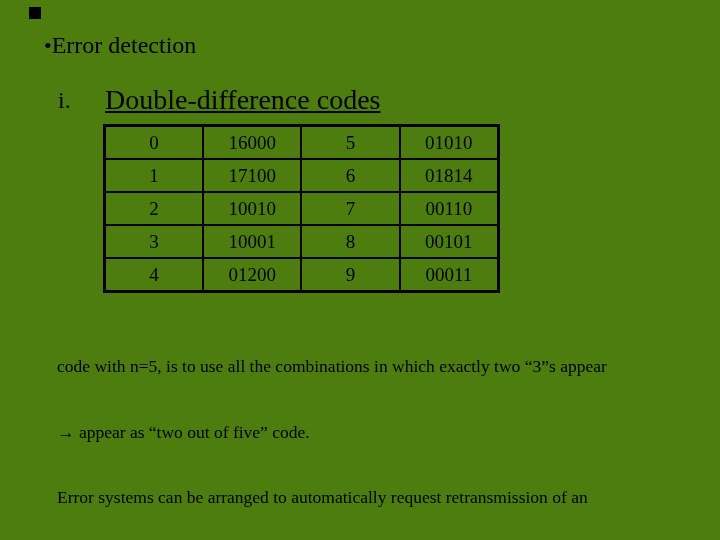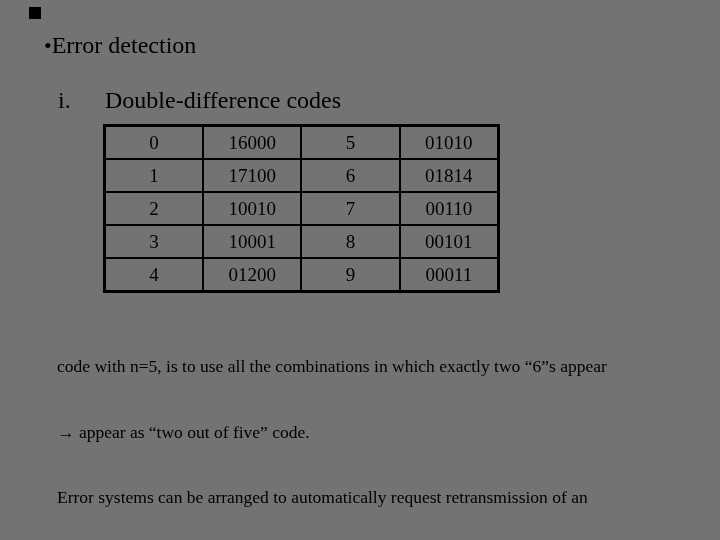--- a/index.html
+++ b/index.html
@@ -1,20 +1,20 @@
 <!DOCTYPE html>
 <html><head>
 <meta charset="utf-8">
 <style>
   html, body { margin: 0; padding: 0; background: #ffffff; }
   #slide {
     position: relative;
     width: 720px;
     height: 540px;
-    background: #737373;
+    background: #4d7c0f;
     color: #000000;
     font-family: "Liberation Serif", "DejaVu Serif", serif;
     overflow: hidden;
   }
   .abs { position: absolute; }
   #corner-square {
     left: 29px; top: 7px; width: 12px; height: 12px;
     background: #000000;
   }
   #bullet-title {
@@ -22,22 +22,23 @@
     font-size: 24px; line-height: 26px;
     white-space: pre;
   }
   #bullet-title .bullet { font-size: 22px; }
   #list-marker {
     left: 58px; top: 87px;
     font-size: 24px; line-height: 26px;
   }
   #list-title {
     left: 105px; top: 87px;
-    font-size: 24px; line-height: 26px;
+    font-size: 28px; line-height: 26px;
     white-space: pre;
+    text-decoration: underline;
   }
   #code-table {
     left: 103px; top: 124px;
     width: 397px;
     border-collapse: collapse;
     table-layout: fixed;
     border: 3px solid #000000;
   }
   #code-table td {
     border: 2px solid #000000;
@@ -108,21 +109,21 @@
       <tr>
         <td>4</td>
         <td>01200</td>
         <td>9</td>
         <td>00011</td>
       </tr>
     </tbody>
   </table>
 
   <div id="block-construction" class="abs text-block">
-    <div>code with n=5, is to use all the combinations in which exactly two “6”s appear</div>
+    <div>code with n=5, is to use all the combinations in which exactly two “3”s appear</div>
     <div>→ appear as “two out of five” code.</div>
     
     
   </div>
 
   <div id="block-arq" class="abs text-block">
     <div>Error systems can be arranged to automatically request retransmission of an</div>
     
   </div>
 

